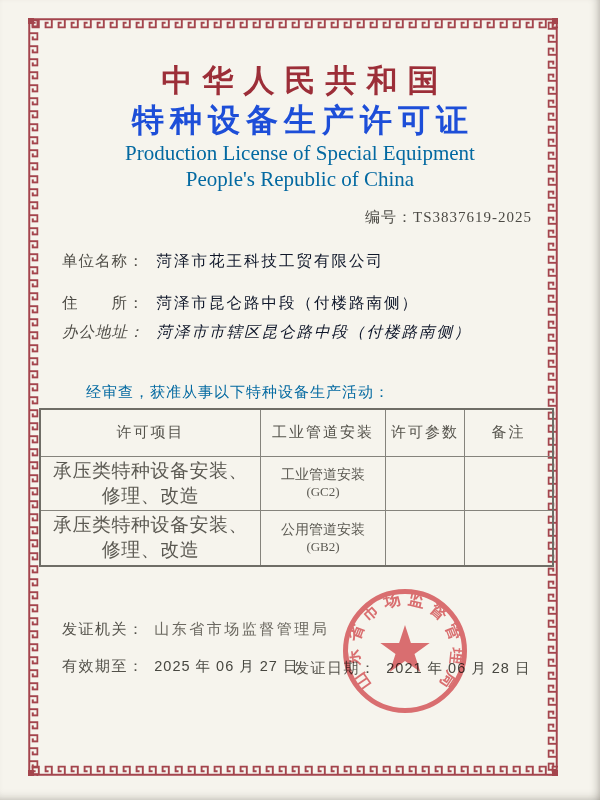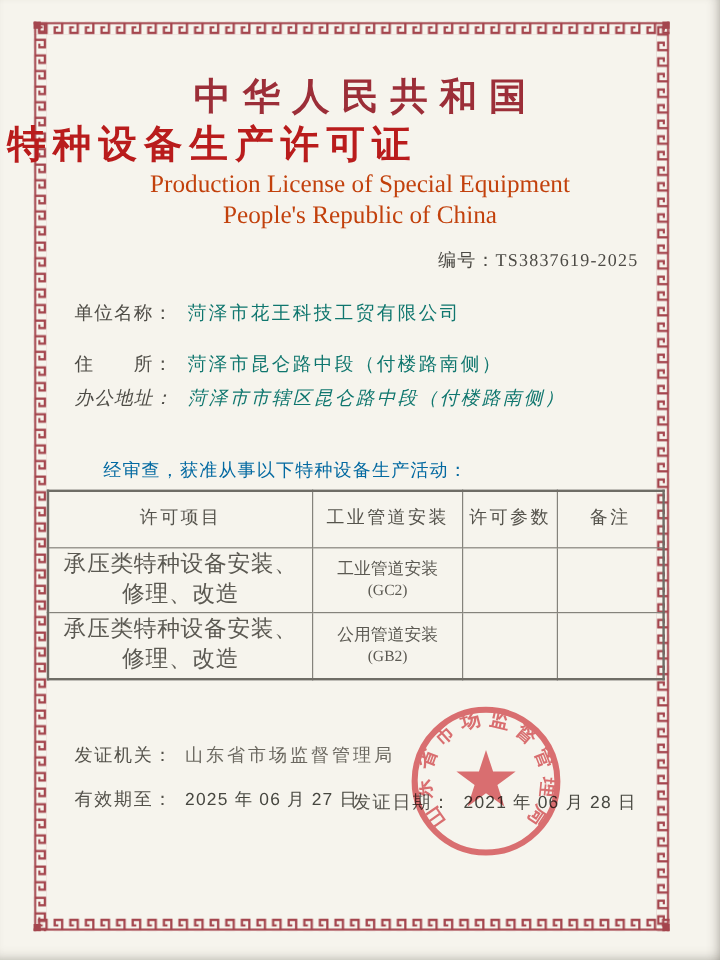--- a/index.html
+++ b/index.html
@@ -16,36 +16,36 @@
   }
   .border-svg{position:absolute;left:0;top:0;}
   .content{position:absolute;left:0;top:0;width:600px;height:800px;}
 
   .title-cn1{
     position:absolute;top:60px;left:0;width:600px;text-align:center;
     font-size:31px;font-weight:700;color:#9c2e38;
     letter-spacing:10px;text-indent:10px;
   }
   .title-cn2{
-    position:absolute;top:99px;left:0;width:600px;text-align:left;
-    font-size:32px;font-weight:700;color:#b91c1c;
+    position:absolute;top:99px;left:0;width:600px;text-align:center;
+    font-size:32px;font-weight:700;color:#1d4ed8;
     letter-spacing:6px;text-indent:6px;
   }
-  .title-en{position:absolute;left:0;width:600px;text-align:center;color:#c2410c;font-size:21px;}
+  .title-en{position:absolute;left:0;width:600px;text-align:center;color:#0369a1;font-size:21px;}
   .title-en.l1{top:141px;}
   .title-en.l2{top:167px;}
 
   .license-no{
     position:absolute;top:208px;right:68px;
     font-size:15px;color:#4c4a45;letter-spacing:1px;
   }
 
   .field{position:absolute;left:62px;font-size:15.5px;white-space:nowrap;}
   .field .lab{color:#4e4c46;letter-spacing:1px;}
-  .field .val{color:#0f766e;margin-left:8px;letter-spacing:2px;}
+  .field .val{color:#0f172a;margin-left:8px;letter-spacing:2px;}
   .f1{top:251px;}
   .f2{top:293px;}
   .f3{top:322px;font-style:italic;}
 
   .approval-note{
     position:absolute;left:86px;top:383px;
     font-size:15px;color:#0369a1;letter-spacing:1px;
   }
 
   table.lic{

